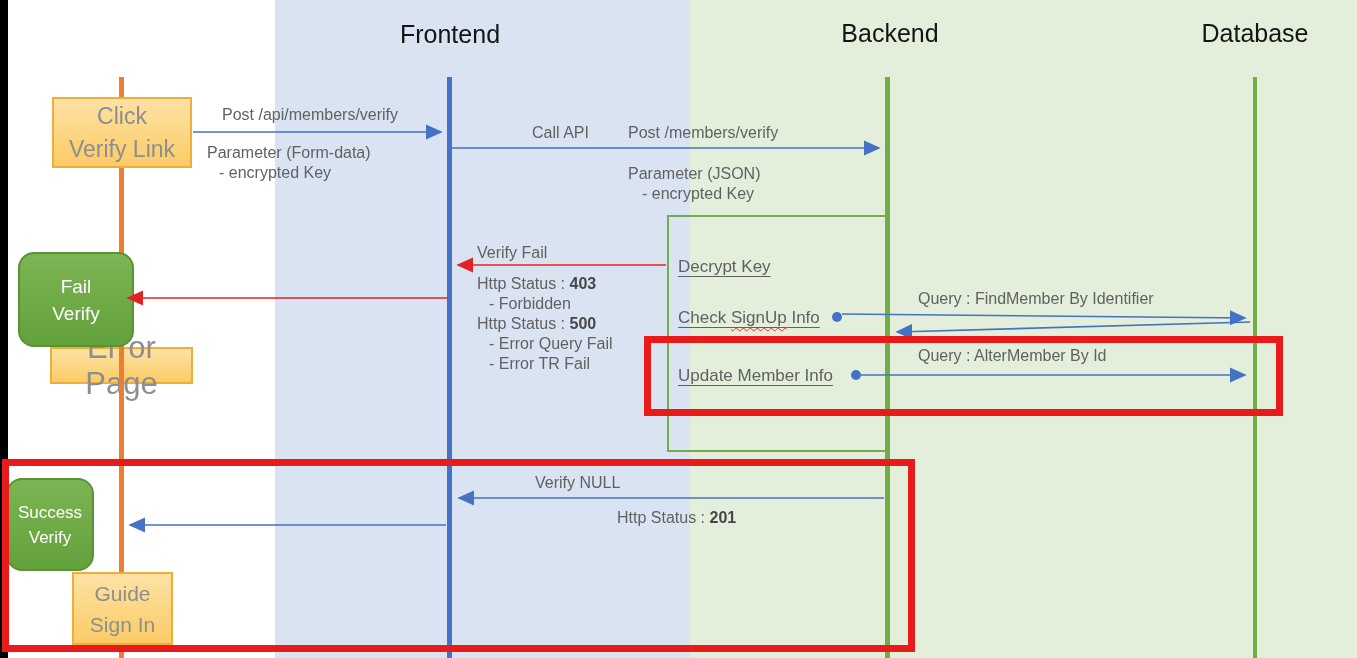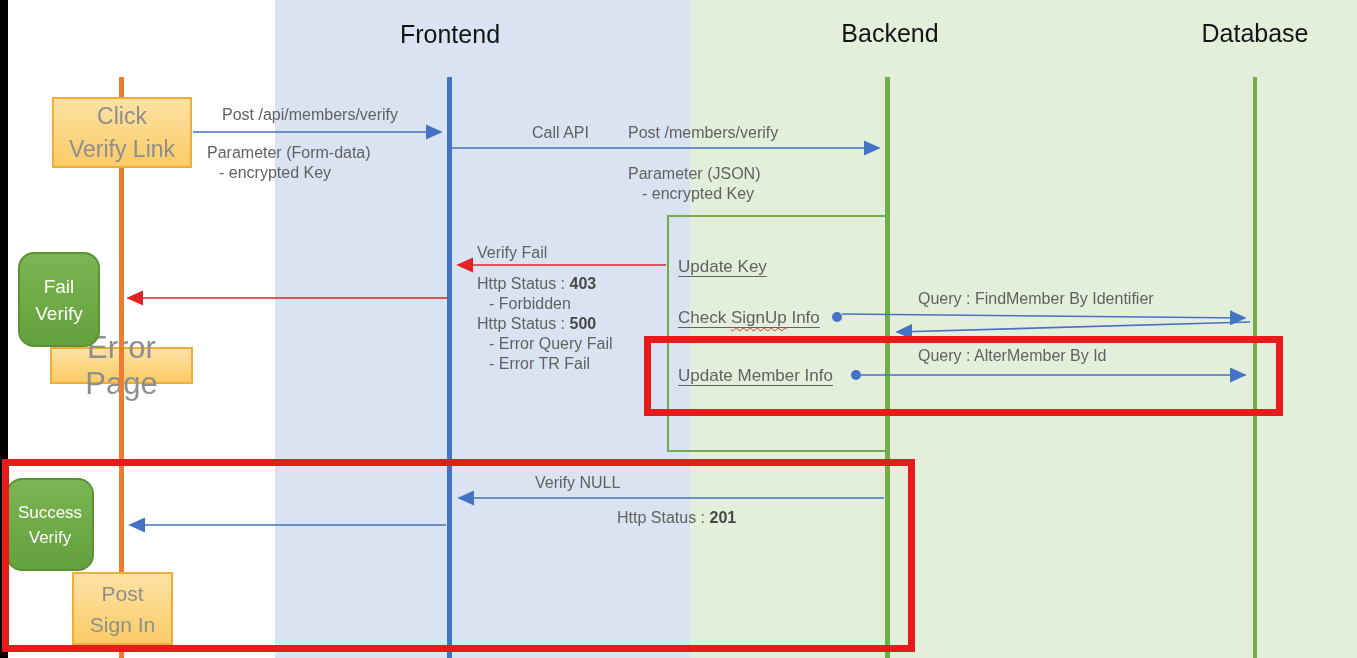--- a/index.html
+++ b/index.html
@@ -68,32 +68,32 @@
 
   <div class="actor-header" style="left:450px;top:20px;">Frontend</div>
   <div class="actor-header" style="left:890px;top:19px;">Backend</div>
   <div class="actor-header" style="left:1255px;top:19px;">Database</div>
 
   <div class="node orange-box" style="left:52px;top:97px;width:140px;height:71px;font-size:23px;line-height:33px;">
     <span>Click</span>
     <span>Verify Link</span>
   </div>
 
-  <div class="node green-node" style="left:18px;top:252px;width:82px;height:95px;font-size:19px;line-height:27px;">
+  <div class="node green-node" style="left:18px;top:252px;width:116px;height:95px;font-size:19px;line-height:27px;">
     <span>Fail</span>
     <span>Verify</span>
   </div>
 
   <div class="node green-node" style="left:6px;top:478px;width:88px;height:93px;font-size:17px;line-height:25px;">
     <span>Success</span>
     <span>Verify</span>
   </div>
 
   <div class="node orange-box" style="left:72px;top:572px;width:101px;height:73px;font-size:21px;line-height:31px;">
-    <span>Post</span>
+    <span>Guide</span>
     <span>Sign In</span>
   </div>
 
   <div class="msg" style="left:222px;top:105px;">Post /api/members/verify</div>
   <div class="msg" style="left:207px;top:143px;">Parameter (Form-data)</div>
   <div class="msg" style="left:219px;top:163px;">- encrypted Key</div>
 
   <div class="msg" style="left:532px;top:123px;">Call API</div>
   <div class="msg" style="left:628px;top:123px;">Post /members/verify</div>
   <div class="msg" style="left:628px;top:164px;">Parameter (JSON)</div>
@@ -103,21 +103,21 @@
   <div class="msg" style="left:477px;top:274px;">
     <span>Http Status : </span><span class="code">403</span>
   </div>
   <div class="msg" style="left:489px;top:294px;">- Forbidden</div>
   <div class="msg" style="left:477px;top:314px;">
     <span>Http Status : </span><span class="code">500</span>
   </div>
   <div class="msg" style="left:489px;top:334px;">- Error Query Fail</div>
   <div class="msg" style="left:489px;top:354px;text-align:center;">- Error TR Fail</div>
 
-  <div class="msg ulink" style="left:678px;top:257px;">Update Key</div>
+  <div class="msg ulink" style="left:678px;top:257px;">Decrypt Key</div>
   <div class="msg ulink" style="left:678px;top:308px;">
     <span>Check </span><span class="squiggle">SignUp</span><span> Info</span>
   </div>
   <div class="msg ulink" style="left:678px;top:366px;">Update Member Info</div>
 
   <div class="msg" style="left:918px;top:346px;">Query : AlterMember By Id</div>
   <div class="msg" style="left:918px;top:289px;">Query : FindMember By Identifier</div>
 
   <div class="msg" style="left:535px;top:473px;">Verify NULL</div>
   <div class="msg" style="left:617px;top:508px;">

